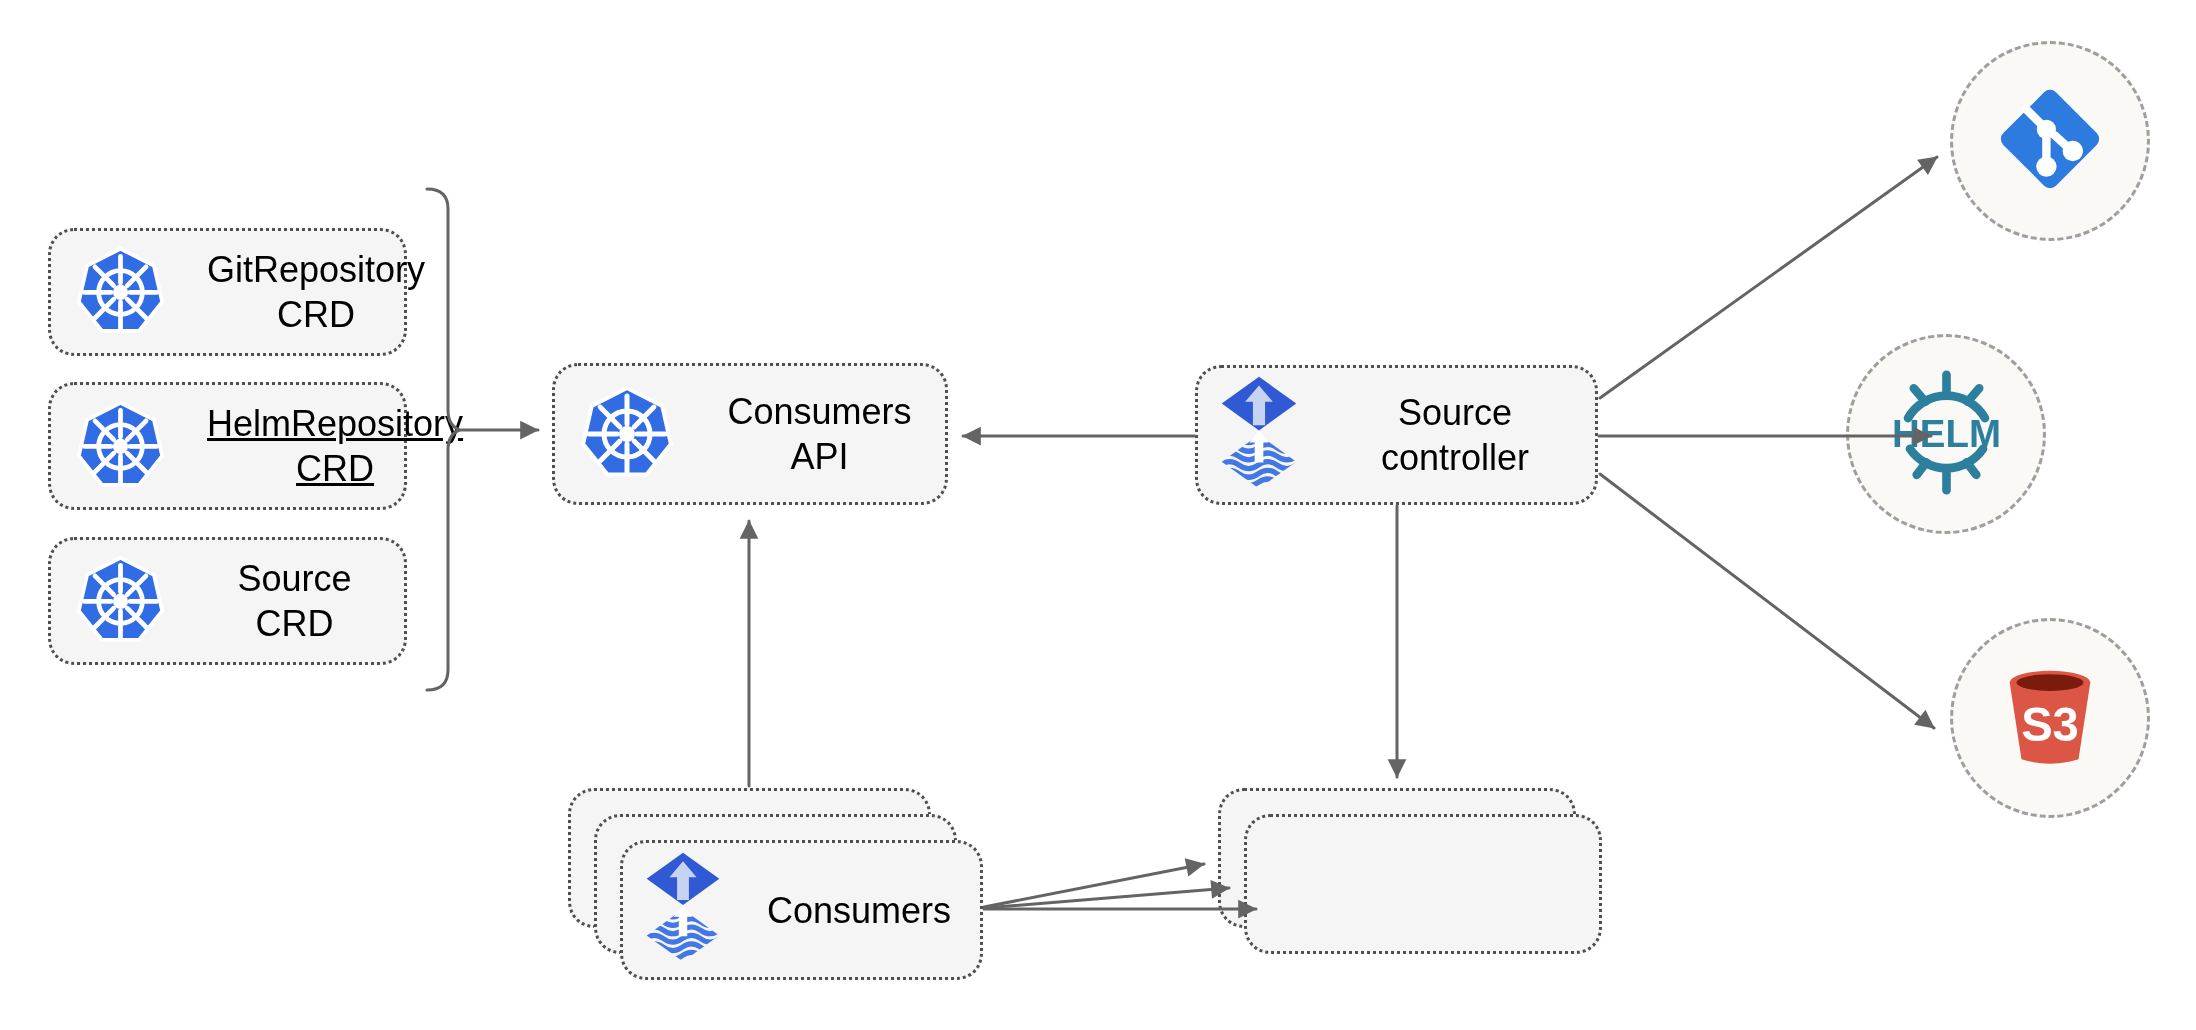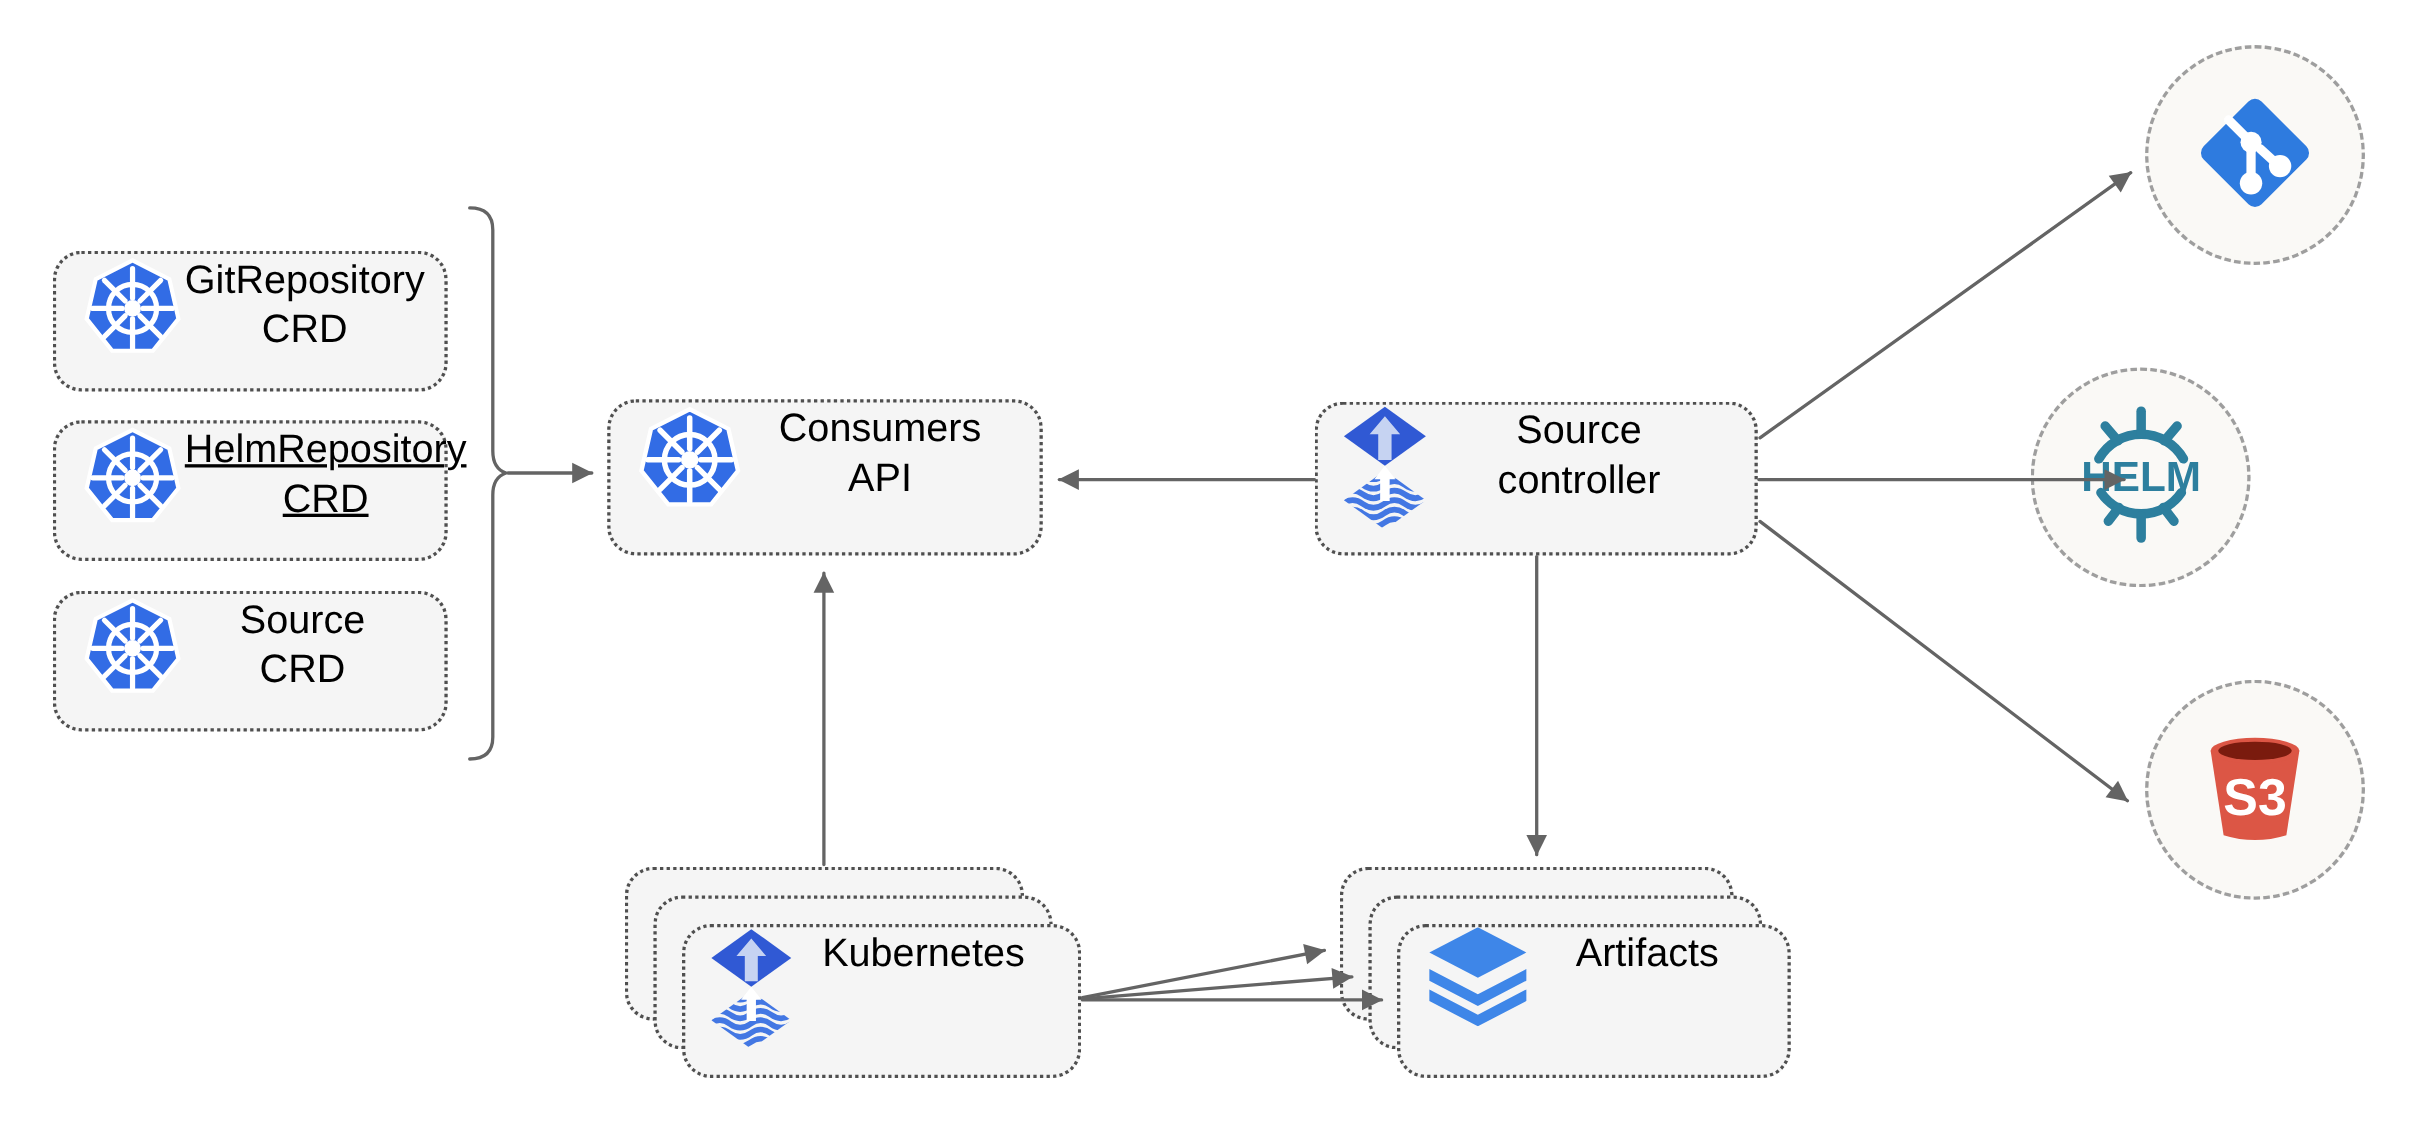--- a/index.html
+++ b/index.html
@@ -6,22 +6,22 @@
   html,body{margin:0;padding:0;background:#fff;}
   .canvas{
     position:relative;width:2196px;height:1030px;background:#fff;overflow:hidden;
     font-family:"Liberation Sans",sans-serif;color:var(--text,#000);
   }
   .node{
     position:absolute;box-sizing:border-box;
     background:var(--node-fill,#f5f5f5);
     border:3px dotted var(--node-border,#4f4f4f);
     border-radius:26px;
-    display:flex;
-    padding:0 22px;z-index:1;
+    display:flex;align-items:center;
+    padding:0 22px;z-index:1;gap:39px;
   }
   .node .label{
     flex:1;text-align:center;font-size:36px;line-height:1.25;
     white-space:pre-line;color:var(--text,#000);
   }
   .icn{display:block;flex:0 0 auto;}
   
   #n-gitcrd {left:48px;top:228px;width:359px;height:128px;}
   #n-helmcrd{left:48px;top:382px;width:359px;height:128px;text-decoration:underline;}
   #n-bucketcrd{left:48px;top:537px;width:359px;height:128px;}
@@ -210,37 +210,27 @@
             <path d="M0,74 q11,-8 22,0 t22,0 t22,0 t22,0"></path>
             <path d="M0,84 q11,-8 22,0 t22,0 t22,0 t22,0"></path>
             <path d="M0,94 q11,-8 22,0 t22,0 t22,0 t22,0"></path>
             <path d="M0,104 q11,-8 22,0 t22,0 t22,0 t22,0"></path>
             <path d="M0,114 q11,-8 22,0 t22,0 t22,0 t22,0"></path>
             <path d="M0,124 q11,-8 22,0 t22,0 t22,0 t22,0"></path>
           </g>
           <polygon points="45,64 56,78 50,78 50,101 40,101 40,78 34,78" fill="#fff"></polygon>
         </svg>
       </span>
-      <span class="label">Kubernetes</span>
+      <span class="label">Consumers</span>
     </div>
   </div>
 
   <div class="stack" id="stack-artifacts">
     <div class="node s-back"></div>
     <div class="node s-mid"></div>
-    <div class="node s-front">
-      <span class="icn">
-        <svg width="97" height="90" viewBox="0 0 110 102">
-          <polygon points="55,0 105,26 55,52 5,26" fill="var(--layers-blue)"></polygon>
-          <polygon points="5,43 55,69 105,43 105,55 55,81 5,55" fill="var(--layers-blue)"></polygon>
-          <polygon points="5,64 55,90 105,64 105,76 55,102 5,76" fill="var(--layers-blue)"></polygon>
-        </svg>
-      </span>
-      <span class="label">Artifacts</span>
-    </div>
   </div>
 
   <div class="external" id="n-git">
     <span class="icn">
       <svg width="120" height="120" viewBox="0 0 100 100">
         <rect x="19" y="19" width="62" height="62" rx="7" transform="rotate(45 50 50)" fill="var(--git-blue)"></rect>
         <g stroke="#fff" stroke-width="7" stroke-linecap="round">
           <line x1="30" y1="25" x2="45" y2="40"></line>
           <line x1="47" y1="44" x2="47" y2="71"></line>
           <line x1="54" y1="47" x2="65" y2="57"></line>

